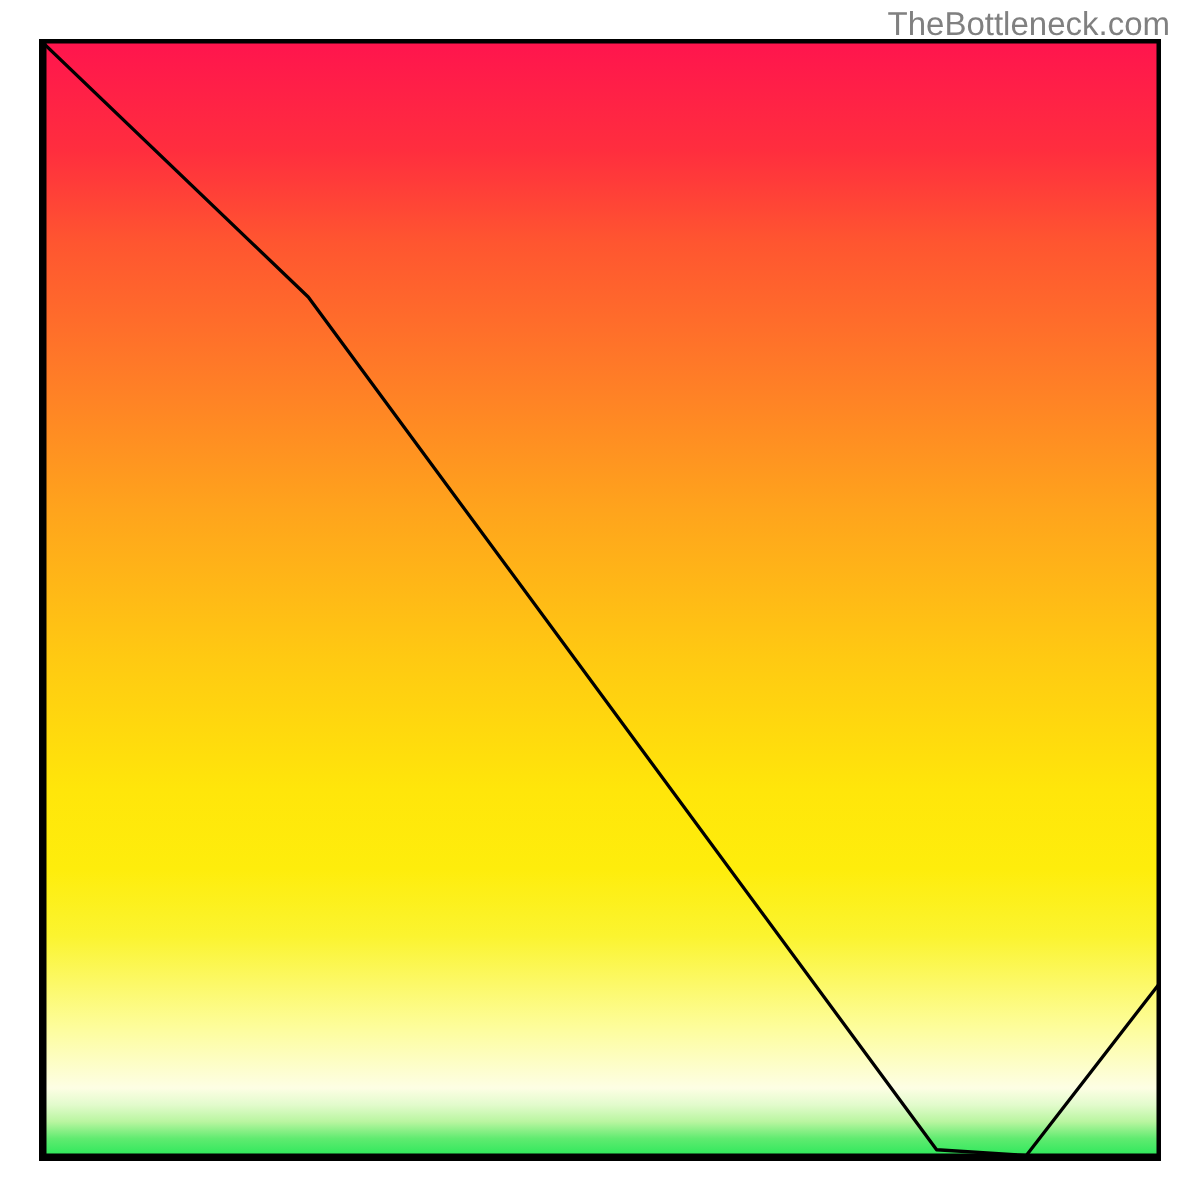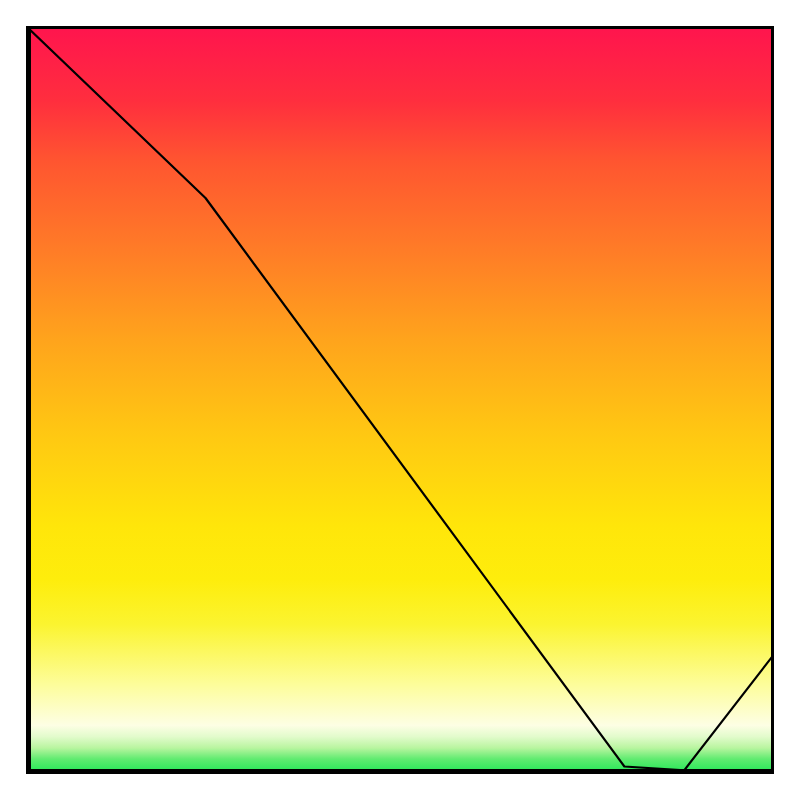--- a/index.html
+++ b/index.html
@@ -78,20 +78,21 @@
     color: #d87060;
     letter-spacing: 0.4px;
     z-index: 3;
     white-space: nowrap;
   }
 </style>
 </head>
 <body>
 
 <div class="container">
+  <div class="watermark">TheBottleneck.com</div>
 
   <div class="plot-area">
     <div class="gradient-bg"></div>
 
     <svg class="line-layer" viewBox="0 0 748 748" preserveAspectRatio="none">
       <path id="curve-path" fill="none" stroke="#000000" stroke-width="2.2" stroke-linejoin="round" d="M0.0 0.0 L179.5 172.0 L598.4 740.5 L658.2 744.3 L748.0 628.3"></path>
     </svg>
 
     <div id="bottom-label" class="bottom-label" style="left: 568.4px;"></div>
 

